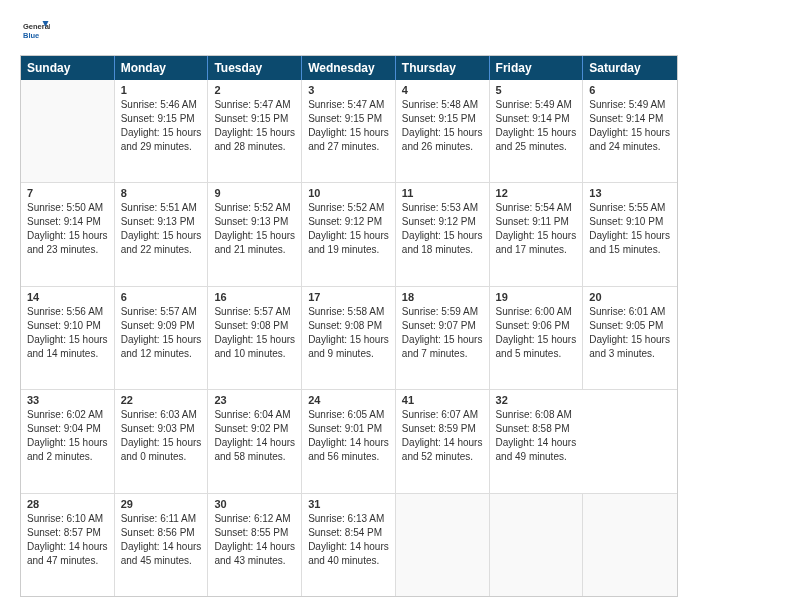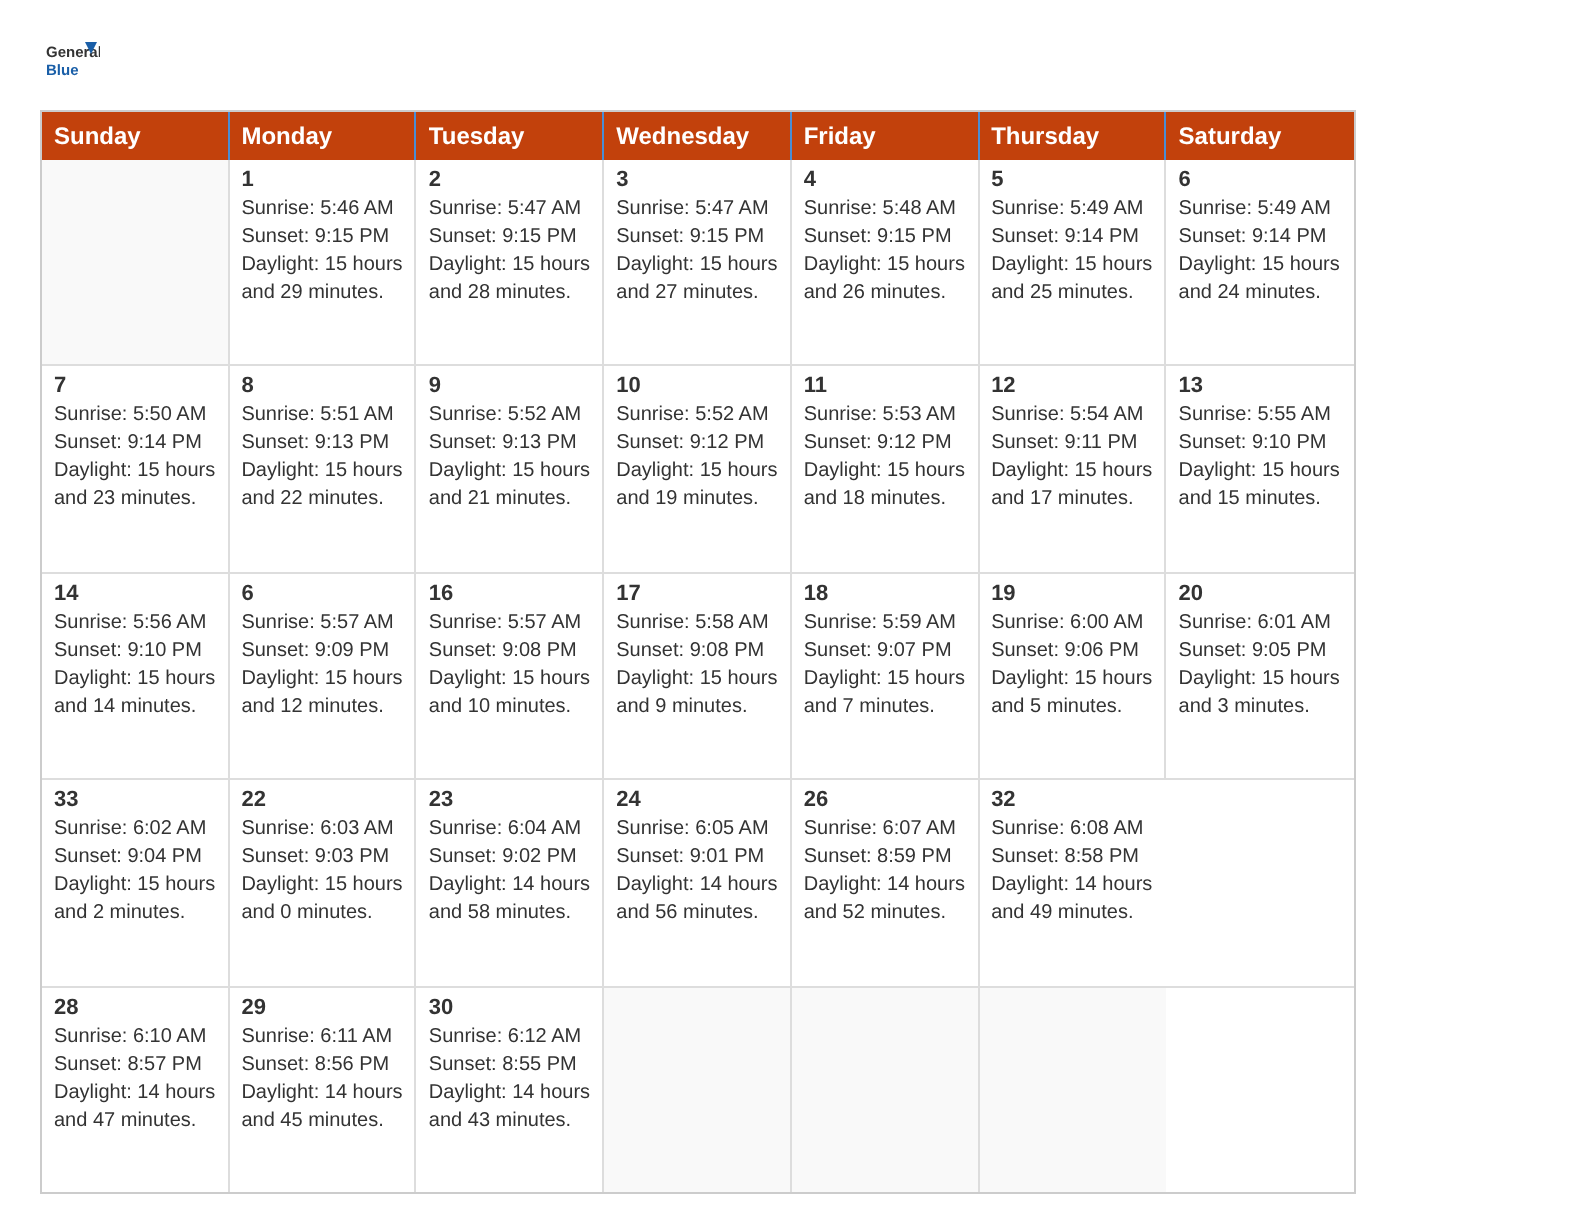--- a/index.html
+++ b/index.html
@@ -56,21 +56,21 @@
     }
     .calendar {
       flex: 1;
       display: flex;
       flex-direction: column;
       border: 1px solid #ccc;
     }
     .calendar-header {
       display: grid;
       grid-template-columns: repeat(7, 1fr);
-      background: #c2410c;
+      background: #0c4a6e;
     }
     .cal-header-cell {
       color: #fff;
       font-size: 12px;
       font-weight: bold;
       padding: 5px 6px;
       text-align: left;
       border-right: 1px solid #4a8dd5;
     }
     .cal-header-cell:last-child { border-right: none; }
@@ -131,22 +131,22 @@
       <div class="subtitle"></div>
     </div>
   </div>
 
   <div class="calendar">
     <div class="calendar-header">
     <div class="cal-header-cell">Sunday</div>
         <div class="cal-header-cell">Monday</div>
         <div class="cal-header-cell">Tuesday</div>
         <div class="cal-header-cell">Wednesday</div>
+        <div class="cal-header-cell">Thursday</div>
         <div class="cal-header-cell">Friday</div>
-        <div class="cal-header-cell">Thursday</div>
         <div class="cal-header-cell">Saturday</div>
       </div>
     <div class="calendar-body">
     <div class="cal-row">
           <div class="cal-cell empty"></div>
           <div class="cal-cell">
             <div class="day-number">1</div>
             <div class="cell-info">Sunrise: 5:46 AM<br>Sunset: 9:15 PM<br>Daylight: 15 hours and 29 minutes.</div>
           </div>
           <div class="cal-cell">
@@ -241,40 +241,44 @@
           </div>
           <div class="cal-cell">
             <div class="day-number">23</div>
             <div class="cell-info">Sunrise: 6:04 AM<br>Sunset: 9:02 PM<br>Daylight: 14 hours and 58 minutes.</div>
           </div>
           <div class="cal-cell">
             <div class="day-number">24</div>
             <div class="cell-info">Sunrise: 6:05 AM<br>Sunset: 9:01 PM<br>Daylight: 14 hours and 56 minutes.</div>
           </div>
           <div class="cal-cell">
-            <div class="day-number">26</div>
+            <div class="day-number">41</div>
             <div class="cell-info">Sunrise: 6:07 AM<br>Sunset: 8:59 PM<br>Daylight: 14 hours and 52 minutes.</div>
           </div>
           <div class="cal-cell">
             <div class="day-number">32</div>
             <div class="cell-info">Sunrise: 6:08 AM<br>Sunset: 8:58 PM<br>Daylight: 14 hours and 49 minutes.</div>
           </div>
         </div>
         <div class="cal-row">
           <div class="cal-cell">
             <div class="day-number">28</div>
             <div class="cell-info">Sunrise: 6:10 AM<br>Sunset: 8:57 PM<br>Daylight: 14 hours and 47 minutes.</div>
           </div>
           <div class="cal-cell">
             <div class="day-number">29</div>
             <div class="cell-info">Sunrise: 6:11 AM<br>Sunset: 8:56 PM<br>Daylight: 14 hours and 45 minutes.</div>
           </div>
           <div class="cal-cell">
             <div class="day-number">30</div>
             <div class="cell-info">Sunrise: 6:12 AM<br>Sunset: 8:55 PM<br>Daylight: 14 hours and 43 minutes.</div>
+          </div>
+          <div class="cal-cell">
+            <div class="day-number">31</div>
+            <div class="cell-info">Sunrise: 6:13 AM<br>Sunset: 8:54 PM<br>Daylight: 14 hours and 40 minutes.</div>
           </div>
           <div class="cal-cell empty"></div>
           <div class="cal-cell empty"></div>
           <div class="cal-cell empty"></div>
         </div>
       </div>
   </div>
 </div>
 
 </body></html>

